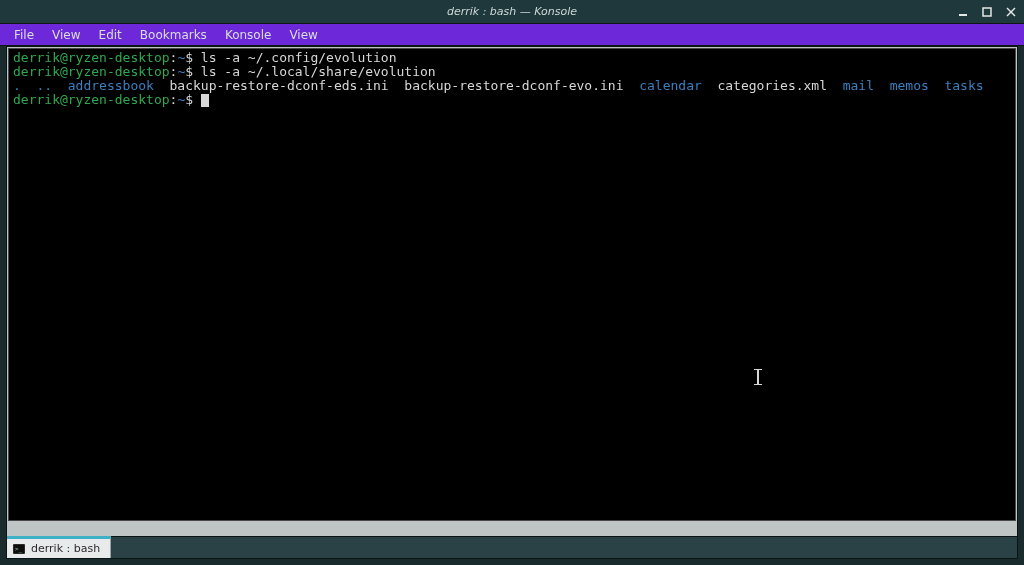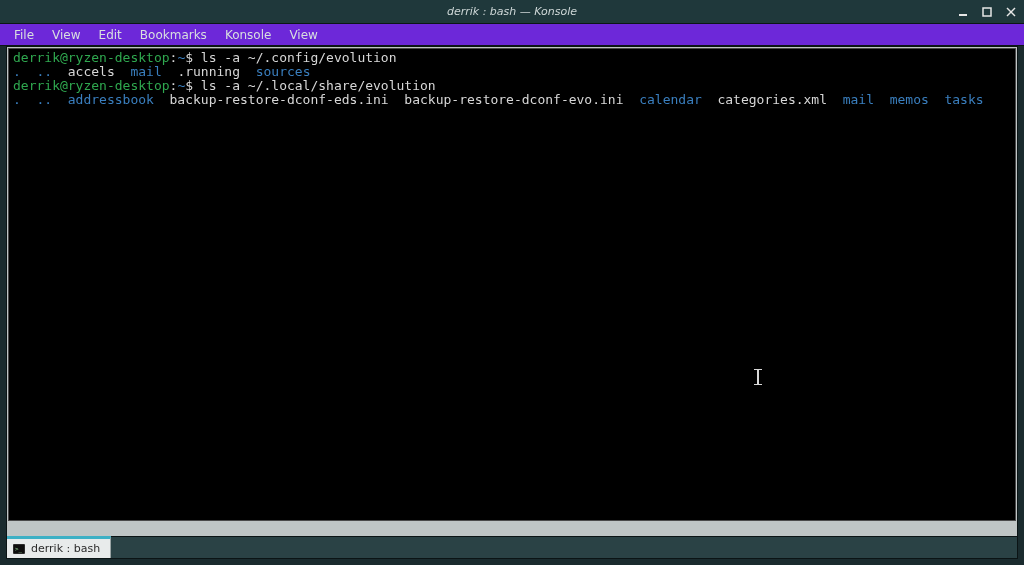--- a/index.html
+++ b/index.html
@@ -192,26 +192,26 @@
   <div class="menubar-item">Konsole</div>
   <div class="menubar-item">View</div>
 </div>
 
 <div class="frame">
 
   <div class="terminal">
 
     <div class="line"><span class="prompt-user">derrik@ryzen-desktop</span><span class="prompt-colon">:</span><span class="prompt-path">~</span><span class="prompt-dollar">$</span> <span class="cmd">ls -a ~/.config/evolution</span></div>
 
-    <div class="line"><span class="dir">.</span>  <span class="dir">..</span>  <span class="file">accels</span>  <span class="dir">mail</span>  <span class="file">.running</span>  <span class="dir">sources</span></div>
 
     <div class="line"><span class="prompt-user">derrik@ryzen-desktop</span><span class="prompt-colon">:</span><span class="prompt-path">~</span><span class="prompt-dollar">$</span> <span class="cmd">ls -a ~/.local/share/evolution</span></div>
 
     <div class="line"><span class="dir">.</span>  <span class="dir">..</span>  <span class="dir">addressbook</span>  <span class="file">backup-restore-dconf-eds.ini</span>  <span class="file">backup-restore-dconf-evo.ini</span>  <span class="dir">calendar</span>  <span class="file">categories.xml</span>  <span class="dir">mail</span>  <span class="dir">memos</span>  <span class="dir">tasks</span></div>
 
+    <div class="line"><span class="prompt-user">derrik@ryzen-desktop</span><span class="prompt-colon">:</span><span class="prompt-path">~</span><span class="prompt-dollar">$</span> <span class="cursor"></span></div>
 
     <div class="ibeam">
         <span></span>
       </div>
   </div>
 
   <div class="tabbar">
     <div class="tab">
       <span class="tab-icon">
         <svg width="12" height="12" viewBox="0 0 12 12">

